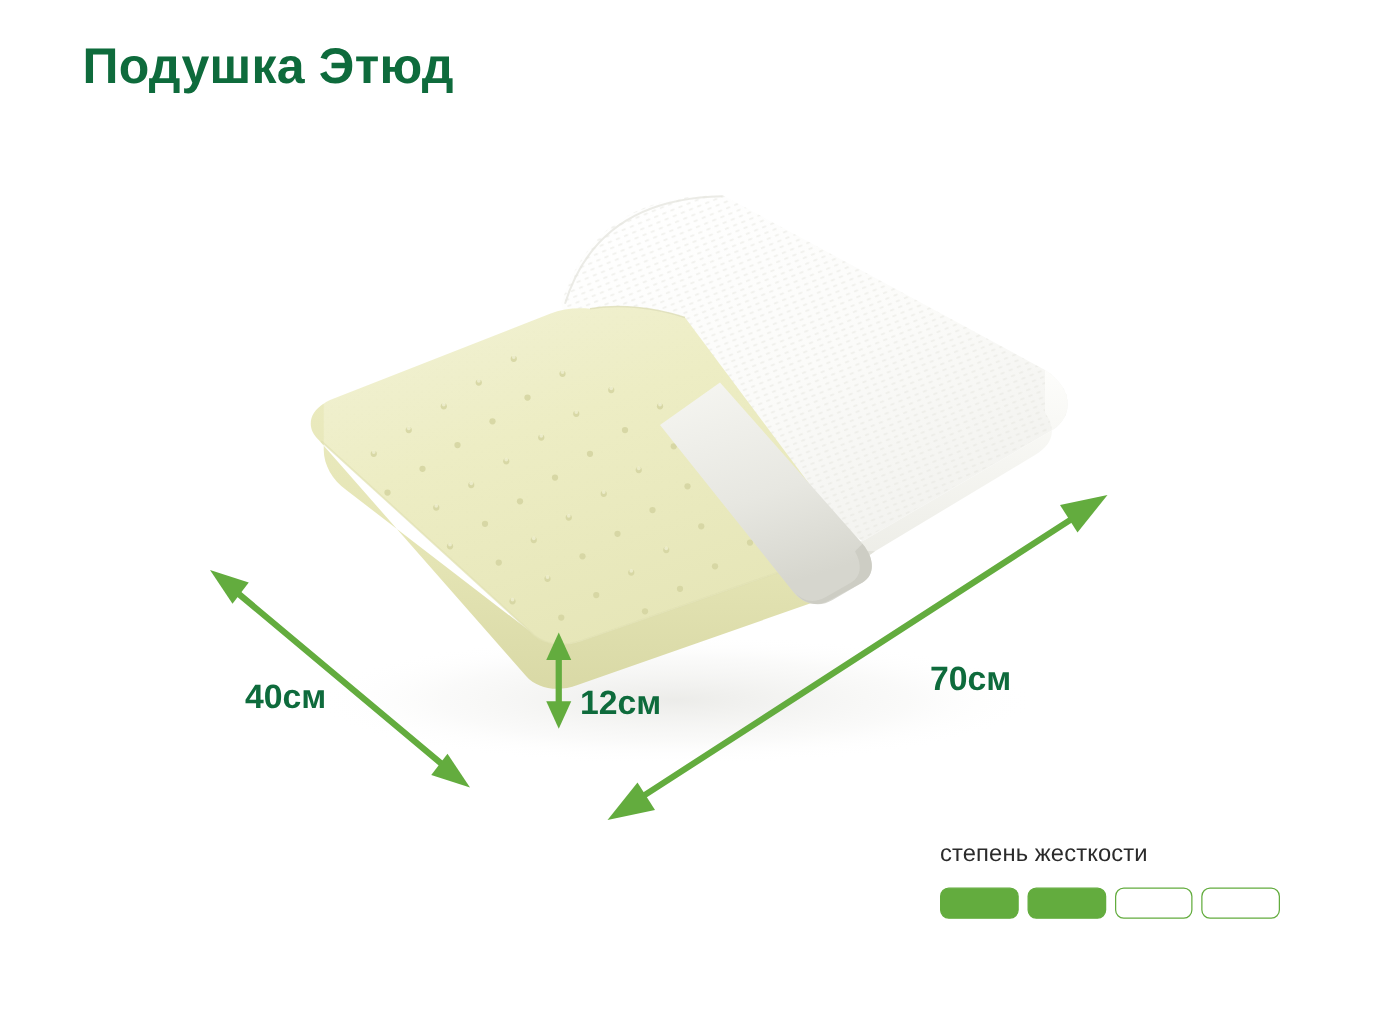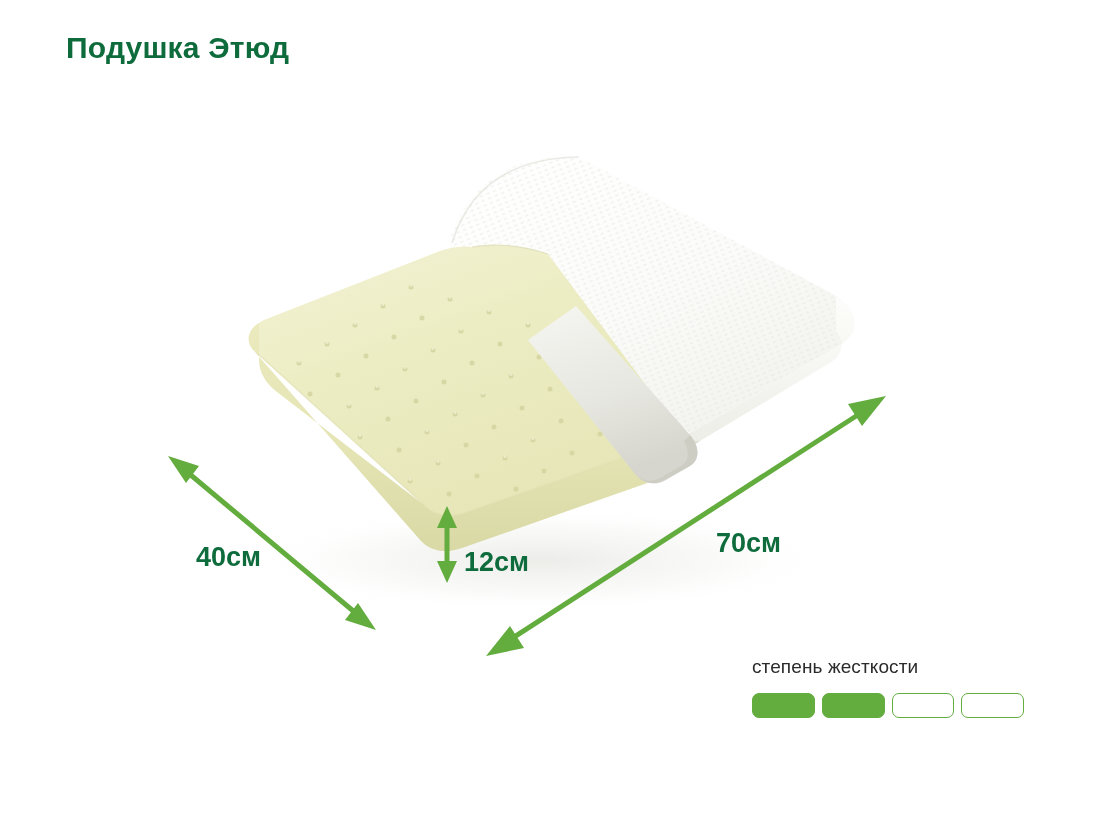--- a/index.html
+++ b/index.html
@@ -12,21 +12,21 @@
     position: relative;
     overflow: hidden;
     font-family: "Liberation Sans", sans-serif;
     -webkit-font-smoothing: antialiased;
   }
 
   
   #page-title {
     position: absolute;
     left: 66px; top: 31px;
-    font-size: 30px;
+    font-size: 40px;
     font-weight: bold;
     letter-spacing: 0.2px;
     color: #0E6B3C;
     white-space: nowrap;
   }
 
   
   #product-figure {
     position: absolute;
     left: 0; top: 0;
@@ -38,26 +38,26 @@
   
   .dim-label {
     position: absolute;
     font-size: 27px;
     font-weight: bold;
     color: #0E6B3C;
     white-space: nowrap;
   }
   #dim-label-width  { left: 196px; top: 542px; text-align: right; }
   #dim-label-height { left: 464px; top: 547px; }
-  #dim-label-length { left: 716px; top: 528px; }
+  #dim-label-length { left: 744px; top: 528px; }
 
   
   #firmness-block {
     position: absolute;
-    left: 752px; top: 655px;
+    left: 752px; top: 672px;
     width: 272px;
   }
   #firmness-caption {
     font-size: 19px;
     line-height: 23px;
     color: #2B2B2B;
     font-weight: normal;
     letter-spacing: 0.1px;
   }
   #firmness-caption .firm-line { display: block; }

